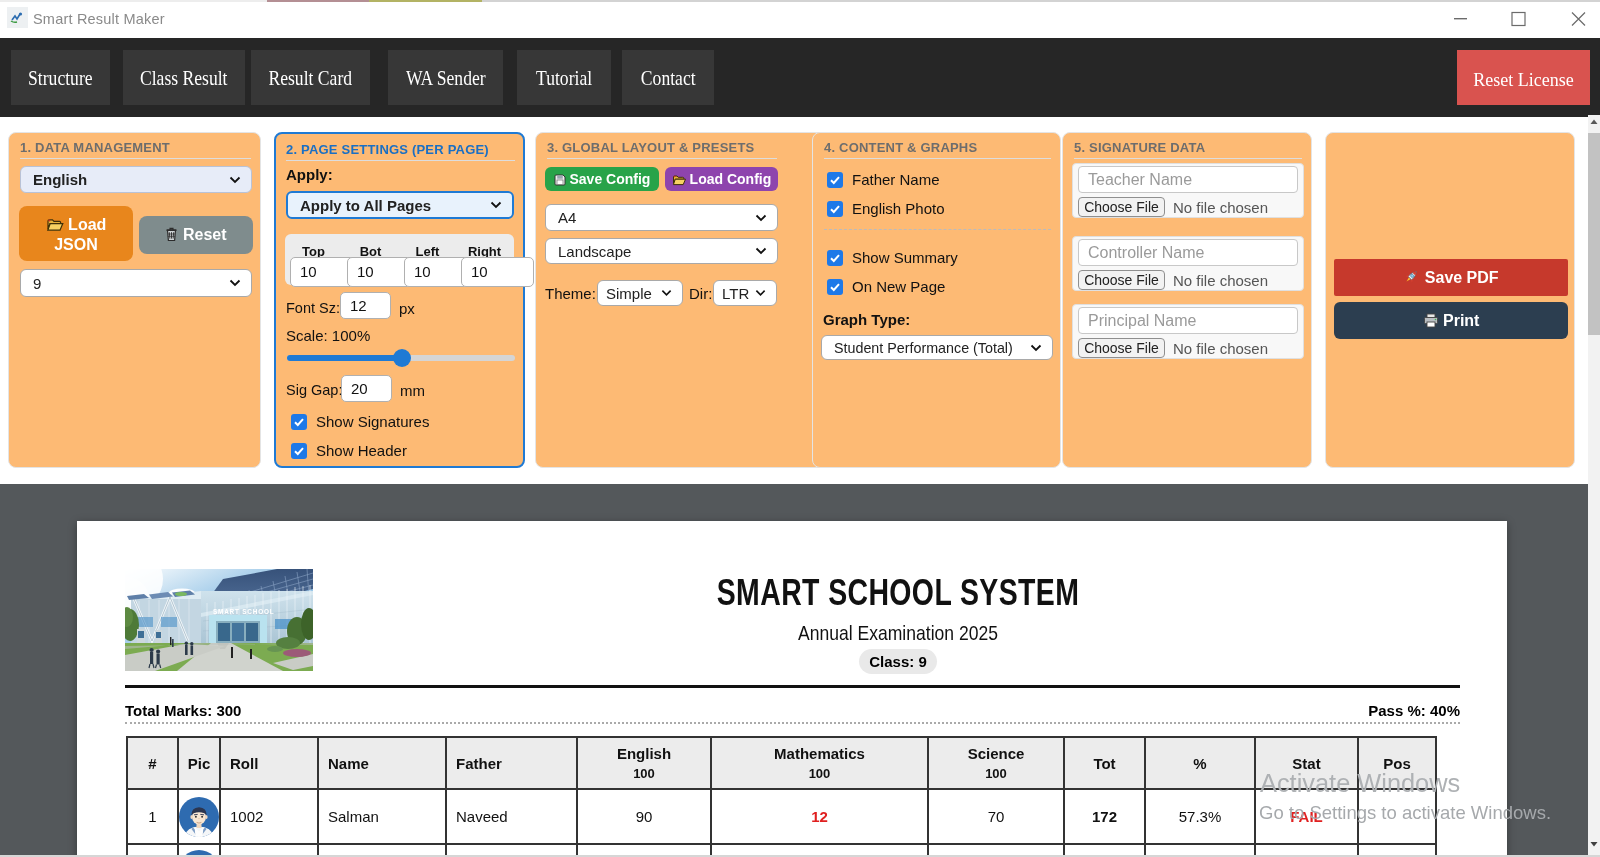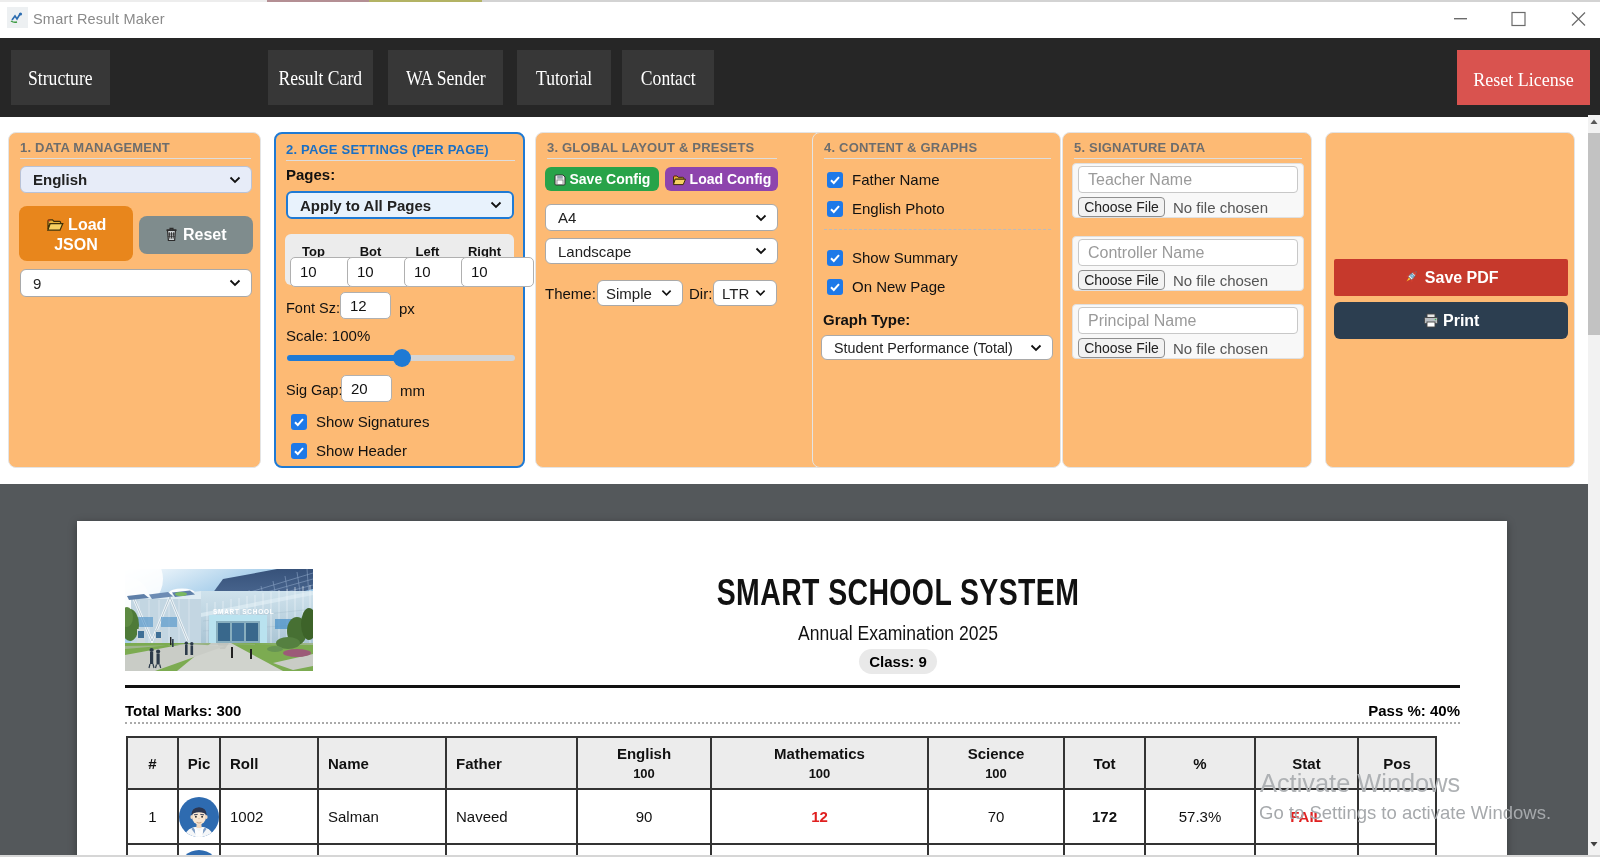--- a/index.html
+++ b/index.html
@@ -21,21 +21,21 @@
 #btn-max { left:1493px; width:52px; }
 #btn-close { left:1553px; width:47px; }
 
 
 #nav { position:absolute; left:0; top:38px; width:1600px; height:79px; background:#262626; z-index:5; }
 .navbtn { position:absolute; top:12px; height:55px; background:#373737; color:#fff;
   font-family:"Liberation Serif", serif; font-size:22px; text-align:center; line-height:55px; }
 .nvl { display:inline-block; transform:scaleX(0.8); transform-origin:center; }
 #nb1 { left:11px;  width:99px;  }
 #nb2 { left:123px; width:122px; }
-#nb3 { left:268px; width:105px; }
+#nb3 { left:251px; width:119px; }
 #nb4 { left:388px; width:115px; }
 #nb5 { left:517px; width:94px;  }
 #nb6 { left:622px; width:92px;  }
 #nb7 { left:1457px; width:133px; background:#d9534f; }
 
 
 #settings { position:absolute; left:0; top:117px; width:1600px; height:367px; background:#ffffff; z-index:4; }
 .panel { position:absolute; top:15px; height:336px; background:#fdba74; border:1px solid #e4e4e4; border-radius:8px; }
 .panel > div { position:absolute; }
 .lab { font-size:15px; color:#111; }
@@ -126,20 +126,21 @@
     <svg class="wctl" id="btn-max" viewBox="0 0 52 38">
         <rect x="19" y="12.5" width="13" height="13" fill="none" stroke="#6b6b6b" stroke-width="1.2"></rect>
       </svg>
     <svg class="wctl" id="btn-close" viewBox="0 0 47 38">
         <path d="M19 12.5 L32 25.5 M32 12.5 L19 25.5" stroke="#6b6b6b" stroke-width="1.2"></path>
       </svg>
   </div>
 
   <div id="nav">
     <div class="navbtn" id="nb1"><span class="nvl">Structure</span></div>
+    <div class="navbtn" id="nb2"><span class="nvl">Class Result</span></div>
     <div class="navbtn" id="nb3"><span class="nvl">Result Card</span></div>
     <div class="navbtn" id="nb4"><span class="nvl">WA Sender</span></div>
     <div class="navbtn" id="nb5"><span class="nvl">Tutorial</span></div>
     <div class="navbtn" id="nb6"><span class="nvl">Contact</span></div>
     <div class="navbtn" id="nb7" style="font-size:18px; line-height:60px;">Reset License</div>
   </div>
 
   <div id="settings">
     <div class="panel" id="p1">
       <div class="ptitle" style="left:11px; width:231px;">1. DATA MANAGEMENT</div>
@@ -158,21 +159,21 @@
             <path d="M4.3 5.2 L4.9 11.6 M6.5 5.2 L6.5 11.6 M8.7 5.2 L8.1 11.6" stroke="#2c2c2c" stroke-width="0.9"></path>
             <path d="M3 7 L10 7 M2.9 9.3 L10.1 9.3" stroke="#2c2c2c" stroke-width="0.7"></path>
           </svg> Reset</div>
       <div class="sel" style="left:11px; top:136px; width:232px; height:28px;">9<svg class="chev" width="12" height="10" viewBox="0 0 12 10">
             <path d="M1.5 2.5 L6 7 L10.5 2.5" stroke="#111" stroke-width="1.8" fill="none"></path>
           </svg></div>
     </div>
 
     <div class="panel" id="p2">
       <div class="ptitle" style="left:10px; top:9px; width:229px;">2. PAGE SETTINGS (PER PAGE)</div>
-      <div class="lab" style="left:10px; top:32px; font-weight:bold;">Pages:</div>
+      <div class="lab" style="left:10px; top:32px; font-weight:bold;">Apply:</div>
       <div class="sel" style="left:10px; top:57px; width:228px; height:28px; background:#e8f2fc; border:2px solid #1f7ad4; font-weight:bold;">Apply to All Pages<svg class="chev" width="12" height="10" viewBox="0 0 12 10">
             <path d="M1.5 2.5 L6 7 L10.5 2.5" stroke="#111" stroke-width="1.8" fill="none"></path>
           </svg></div>
       <div style="position:absolute; left:9px; top:100px; width:229px; height:51px; background:#ececec; border-radius:6px;"></div>
       <div class="lab" style="left:9px; top:110px; width:57px; text-align:center; font-size:13px; font-weight:bold;">Top</div>
       <div class="lab" style="left:66px; top:110px; width:57px; text-align:center; font-size:13px; font-weight:bold;">Bot</div>
       <div class="lab" style="left:123px; top:110px; width:57px; text-align:center; font-size:13px; font-weight:bold;">Left</div>
       <div class="lab" style="left:180px; top:110px; width:57px; text-align:center; font-size:13px; font-weight:bold;">Right</div>
       <div class="numin" style="left:14px; top:123px;">10</div>
       <div class="numin" style="left:71px; top:123px;">10</div>

